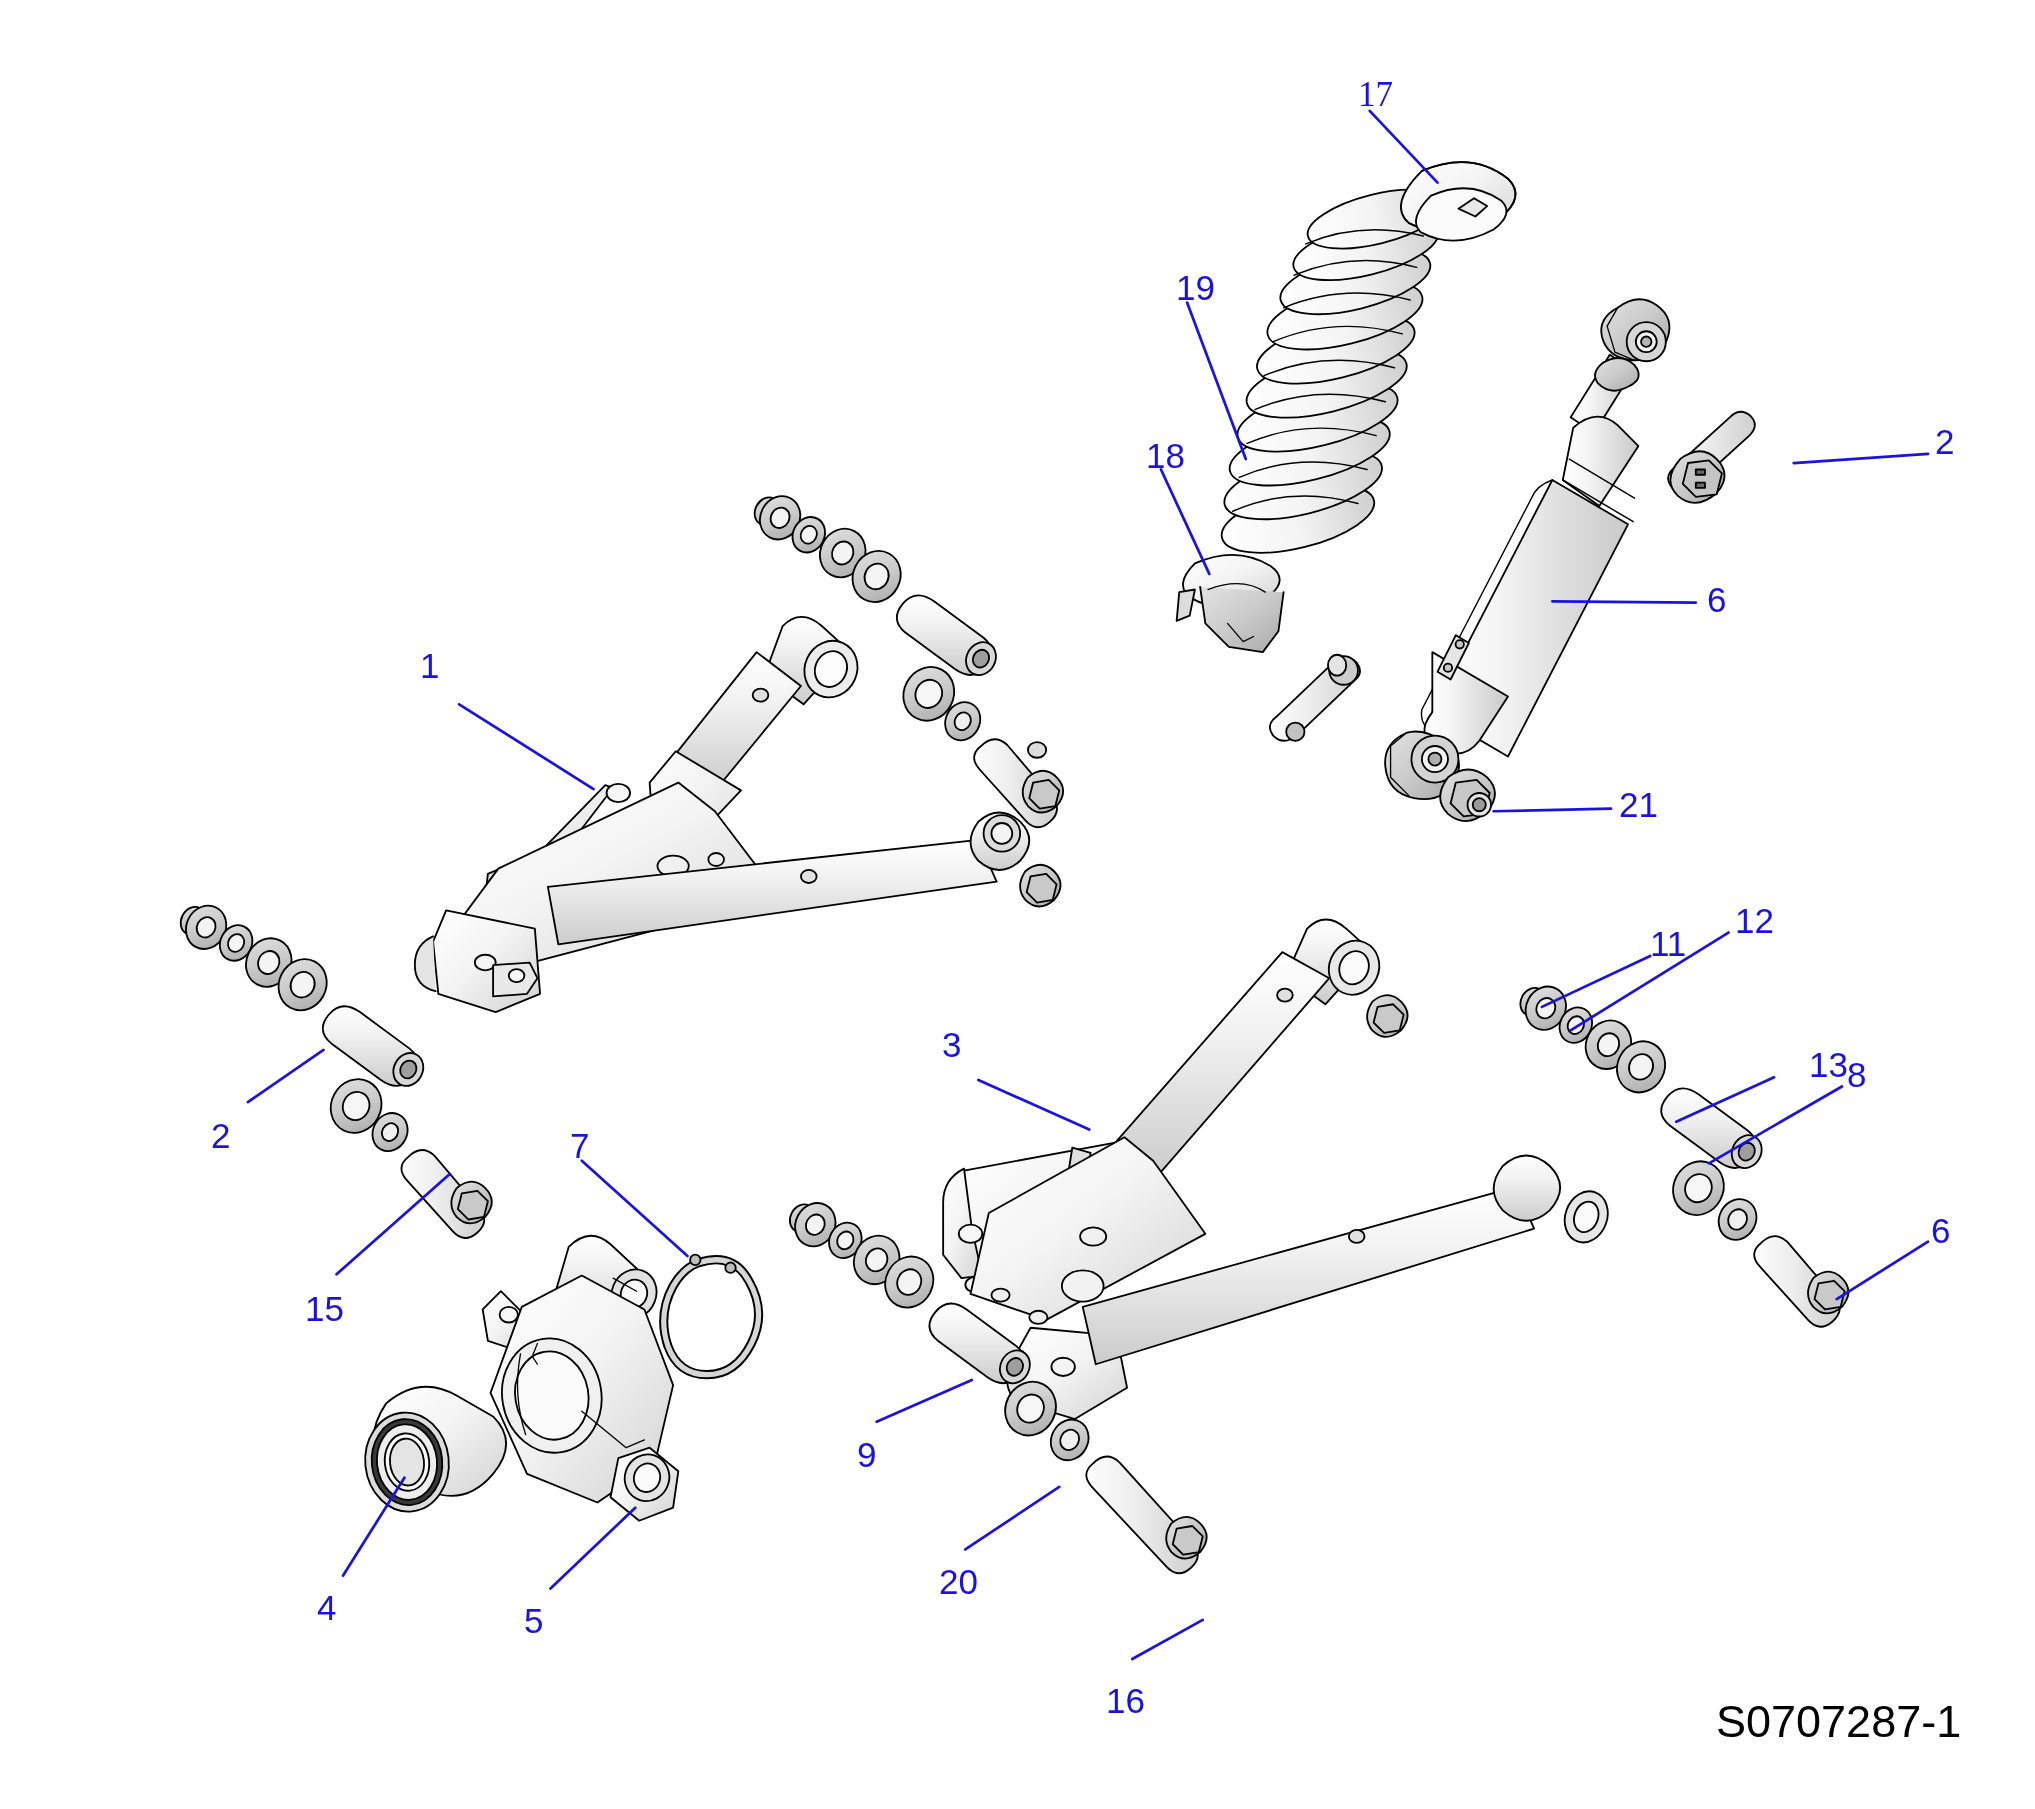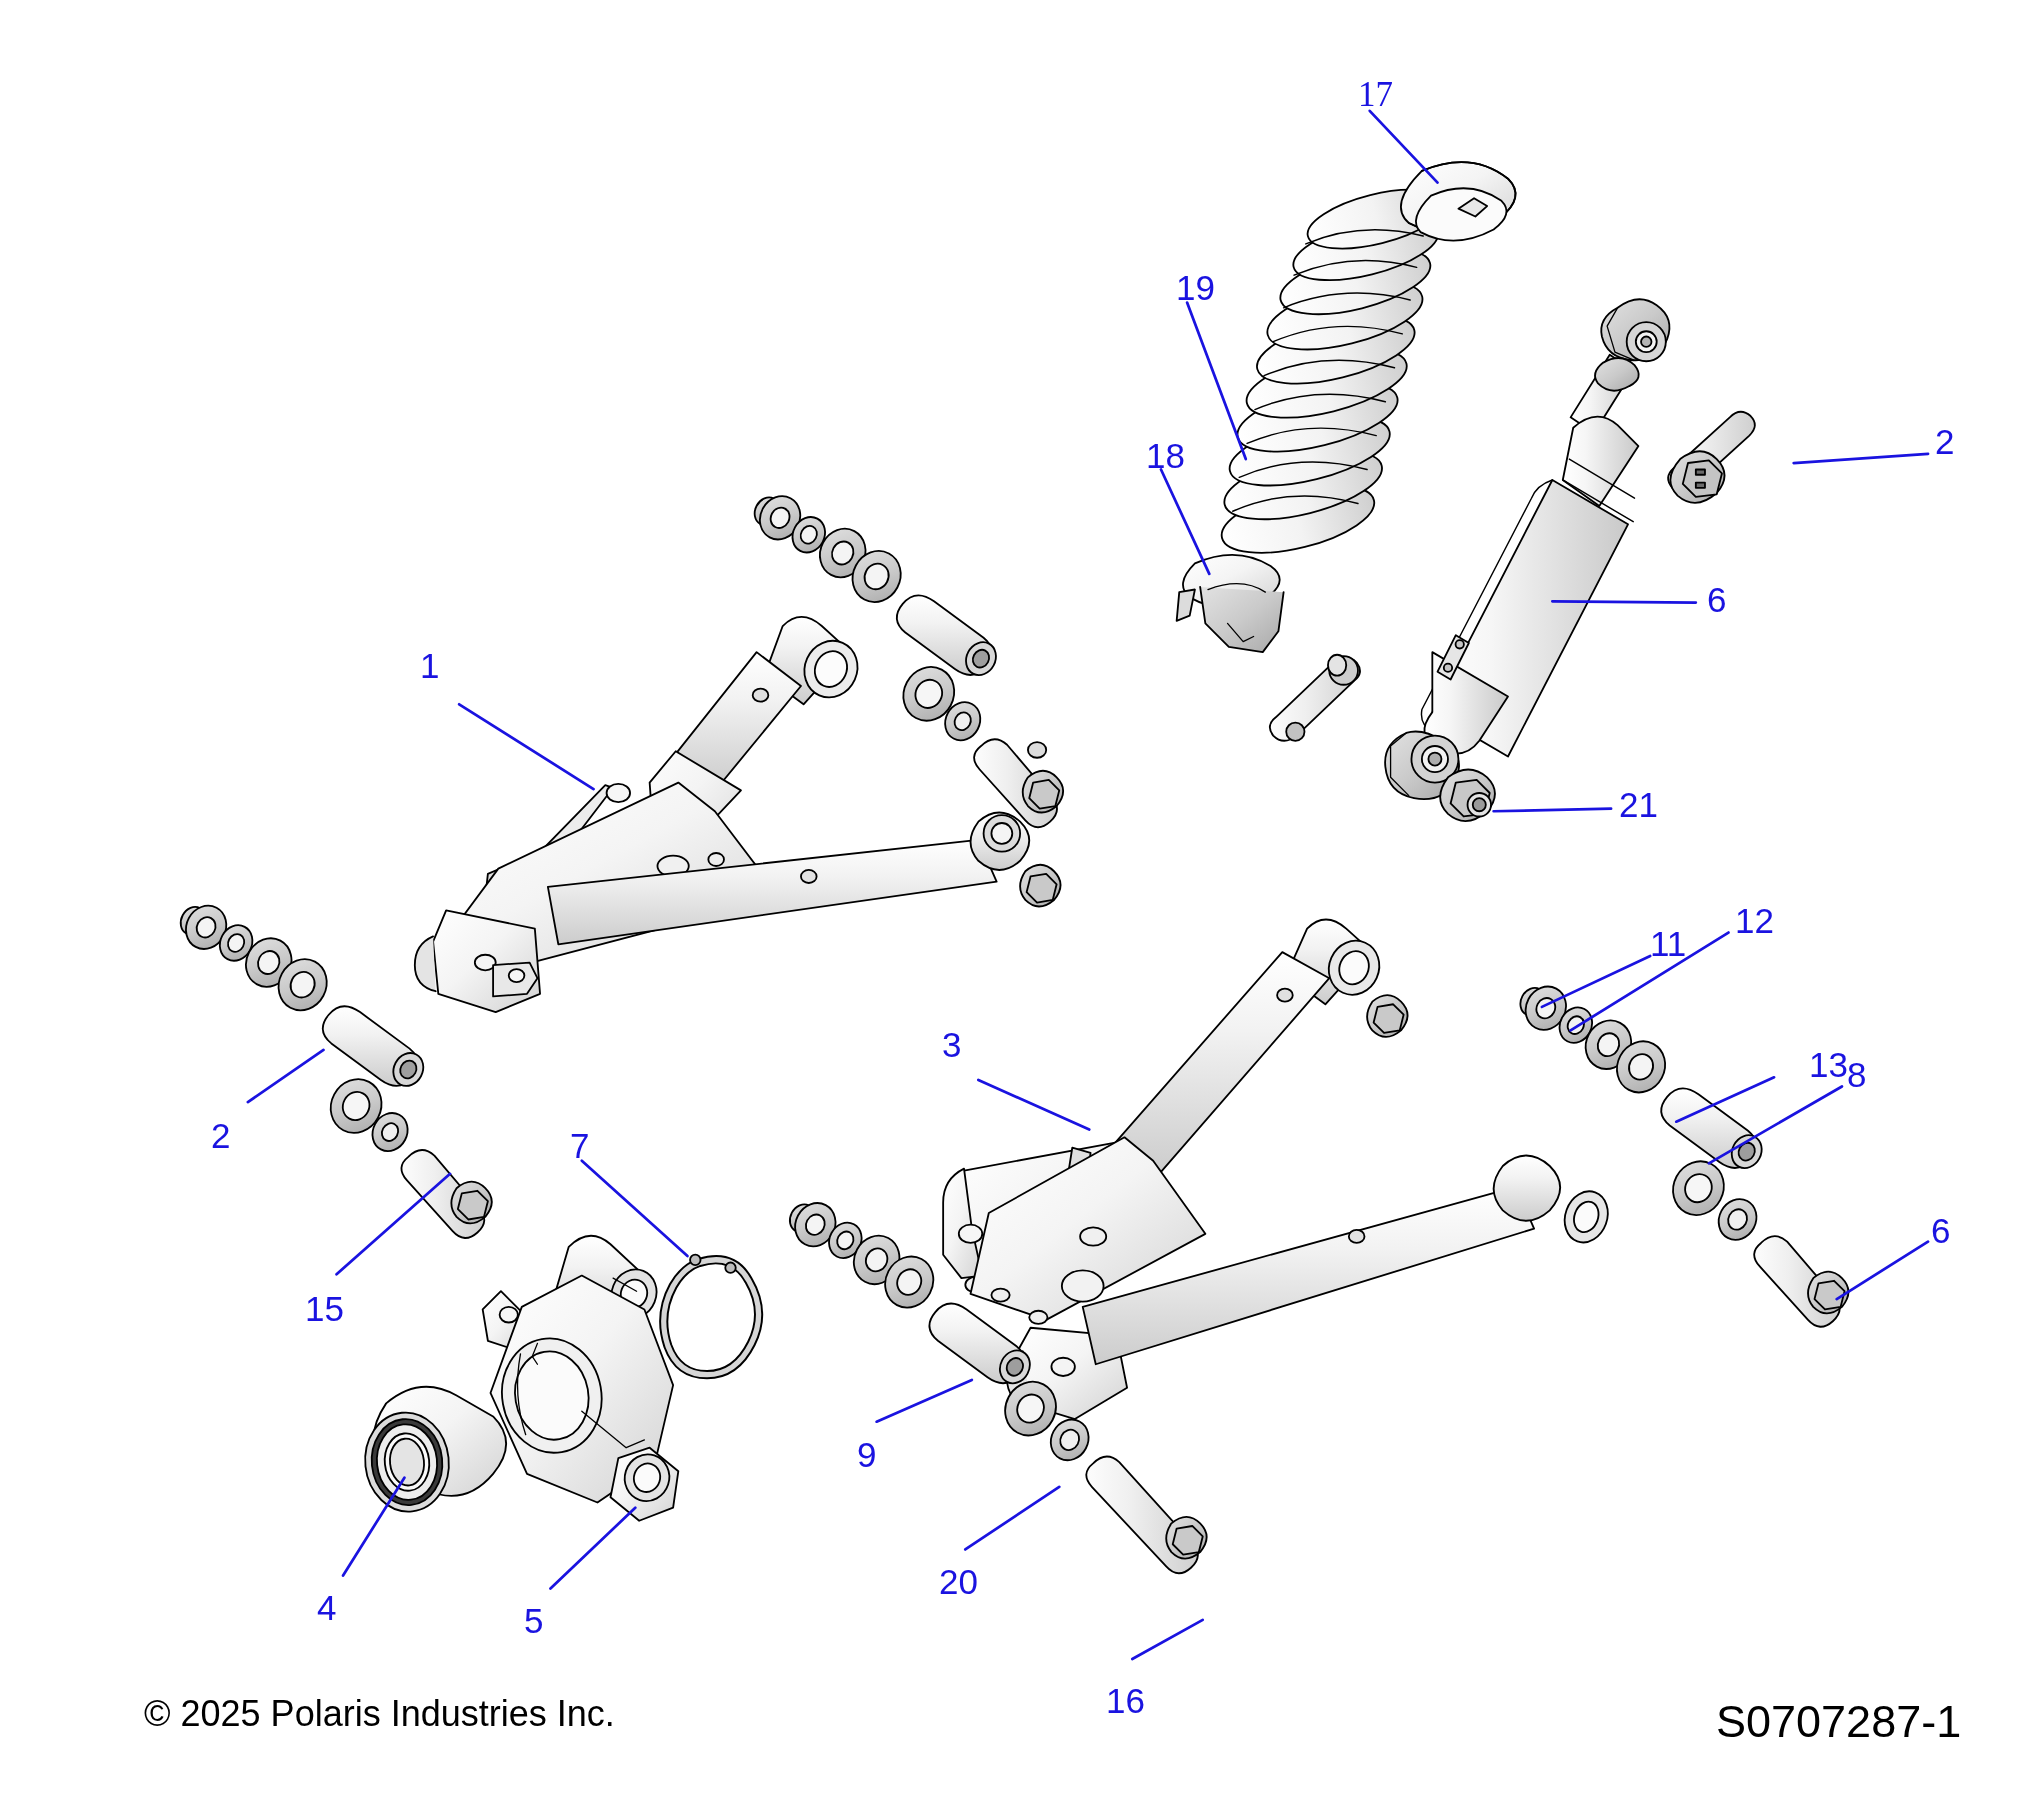--- a/index.html
+++ b/index.html
@@ -426,17 +426,16 @@
       <div class="callout" style="left: 211px; top: 1118px;">2</div>
       <div class="callout" style="left: 305px; top: 1291px;">15</div>
       <div class="callout" style="left: 1106px; top: 1676px; margin-top: 7px;">16</div>
       <div class="callout" style="left: 1358px; top: 77px; font-family: Liberation Serif, serif;">17</div>
       <div class="callout" style="left: 1146px; top: 438px;">18</div>
       <div class="callout" style="left: 1176px; top: 270px;">19</div>
       <div class="callout" style="left: 939px; top: 1564px;">20</div>
       <div class="callout" style="left: 1619px; top: 787px;">21</div>
     </div>
 
-<div class="footer-left">© 2025 Polaris Industries Inc.</div>
 <div class="footer-right">S0707287-1</div>
 
 </div>
 
 
 </body></html>

